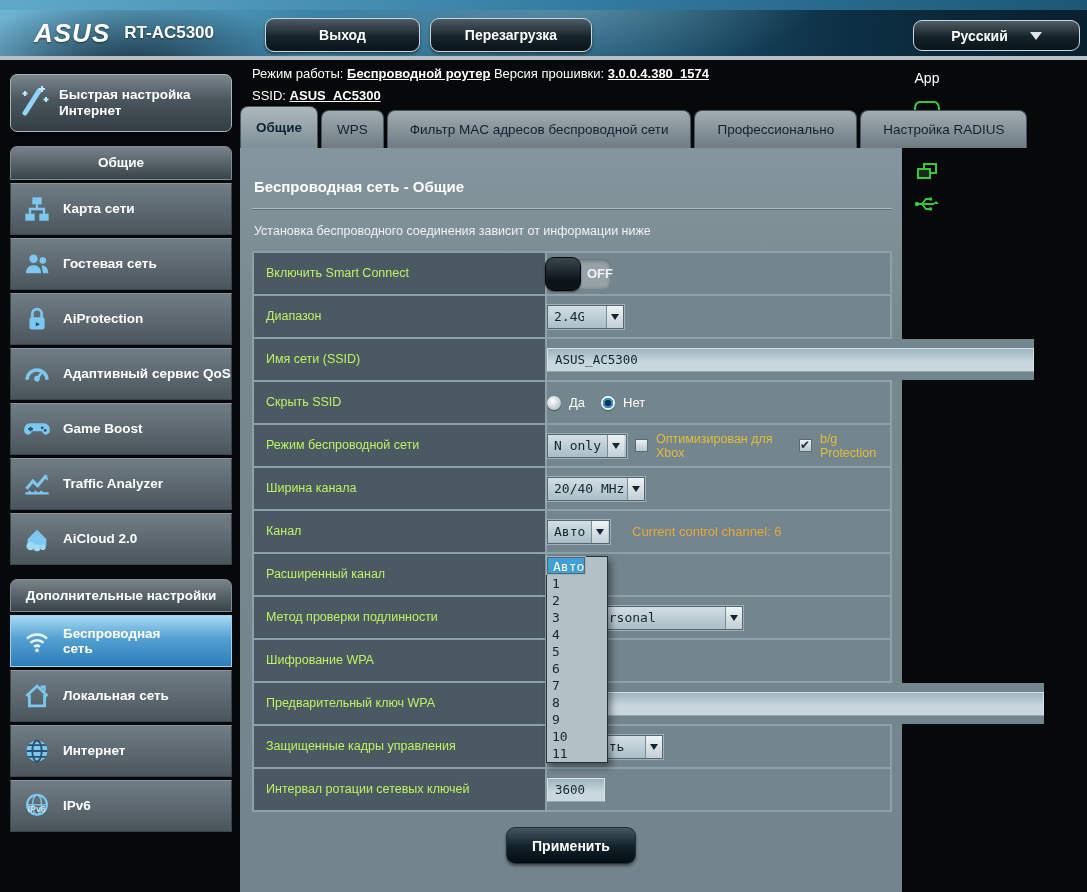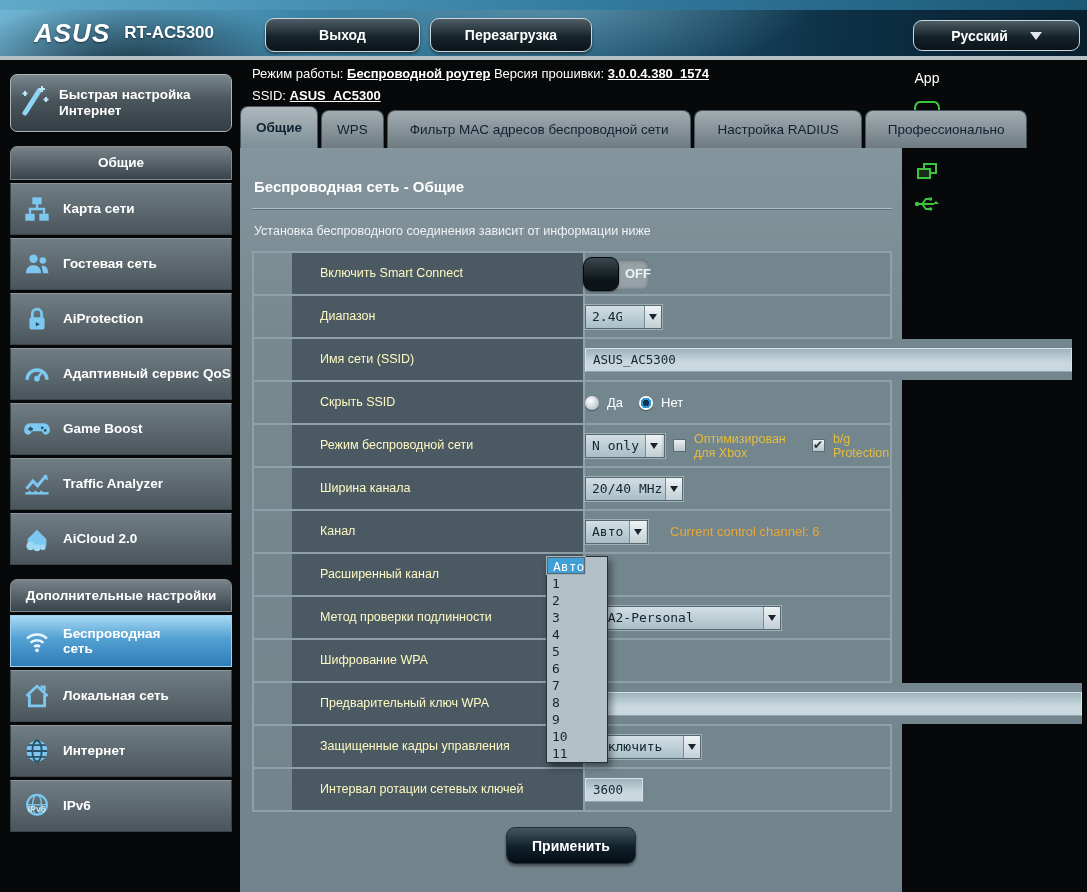--- a/index.html
+++ b/index.html
@@ -67,22 +67,22 @@
 
   
   .main { position:absolute; left:240px; top:148px; width:662px; height:744px;
     background:linear-gradient(180deg,#85959d,#77888f 25%,#73848c); }
   .m-title { margin:30px 0 0 14px; font-size:15px; font-weight:bold; color:#fff; }
   .m-hr { margin:13px 10px 0 12px; border-top:1px solid #aebec4; box-shadow:0 1px 0 rgba(40,55,62,.35); }
   .m-desc { margin:15px 0 0 14px; font-size:12.5px; color:#eef3f5; }
 
   .tbl { margin:13px 10px 0 12px; border:2px solid #8fa0a8; border-bottom:none; }
   .row { display:flex; height:43px; border-bottom:2px solid #8fa0a8; }
-  .row .lbl { width:293px; flex:none; background:#4a5962; color:#fef9c3; display:flex; align-items:center;
-    padding-left:28px; border-right:2px solid #8fa0a8; font-size:12.5px; line-height:1.2;margin-left:38px; }
+  .row .lbl { width:293px; flex:none; background:#4a5962; color:#bef264; display:flex; align-items:center;
+    padding-left:12px; border-right:2px solid #8fa0a8; font-size:12.5px; line-height:1.2; }
   .row .val { flex:1; background:#73858d; display:flex; align-items:center; 
     gap:8px; color:#fff; font-size:13px; position:relative; }
 
   
   .toggle { width:64px; height:30px; border-radius:7px; background:#97a2a8; position:relative;
     box-shadow:inset 0 1px 4px rgba(0,0,0,.45); display:flex; align-items:center; cursor:pointer; }
   .knob { position:absolute; left:-2px; top:-2px; width:36px; height:34px; border-radius:9px;
     background:linear-gradient(#3b474e,#0c1418 70%); border:1px solid #04080a;
     box-shadow:0 1px 2px rgba(0,0,0,.5); }
   .t-lbl { margin-left:40px; color:#eef2f4; font-weight:bold; font-size:13px; }
@@ -176,22 +176,22 @@
       <rect x="15" y="3.5" width="3" height="3" fill="#3ec53e"></rect>
       <circle cx="16.5" cy="15" r="1.8" fill="#3ec53e"></circle>
       <path d="M19 10 l6 0 -3 -3 z" fill="#3ec53e"></path>
     </svg>
   </div>
 
   <div class="tabs">
     <div class="tab active">Общие</div>
     <div class="tab">WPS</div>
     <div class="tab wide">Фильтр MAC адресов беспроводной сети</div>
+    <div class="tab wide">Профессионально</div>
     <div class="tab wide">Настройка RADIUS</div>
-    <div class="tab wide">Профессионально</div>
   </div>
 
   <aside class="sidebar">
     <button class="qs-btn">
       <span class="s-icn">
         <svg width="34" height="36" viewBox="0 0 34 36">
           <line x1="8" y1="30" x2="22" y2="8" stroke="#8fd3f5" stroke-width="5" stroke-linecap="round"></line>
           <path d="M25 3 v6 M22 6 h6" stroke="#bde8fb" stroke-width="2"></path>
           <path d="M8 8 v5 M5.5 10.5 h5" stroke="#bde8fb" stroke-width="2"></path>
           <path d="M29 14 v5 M26.5 16.5 h5" stroke="#bde8fb" stroke-width="2"></path>

